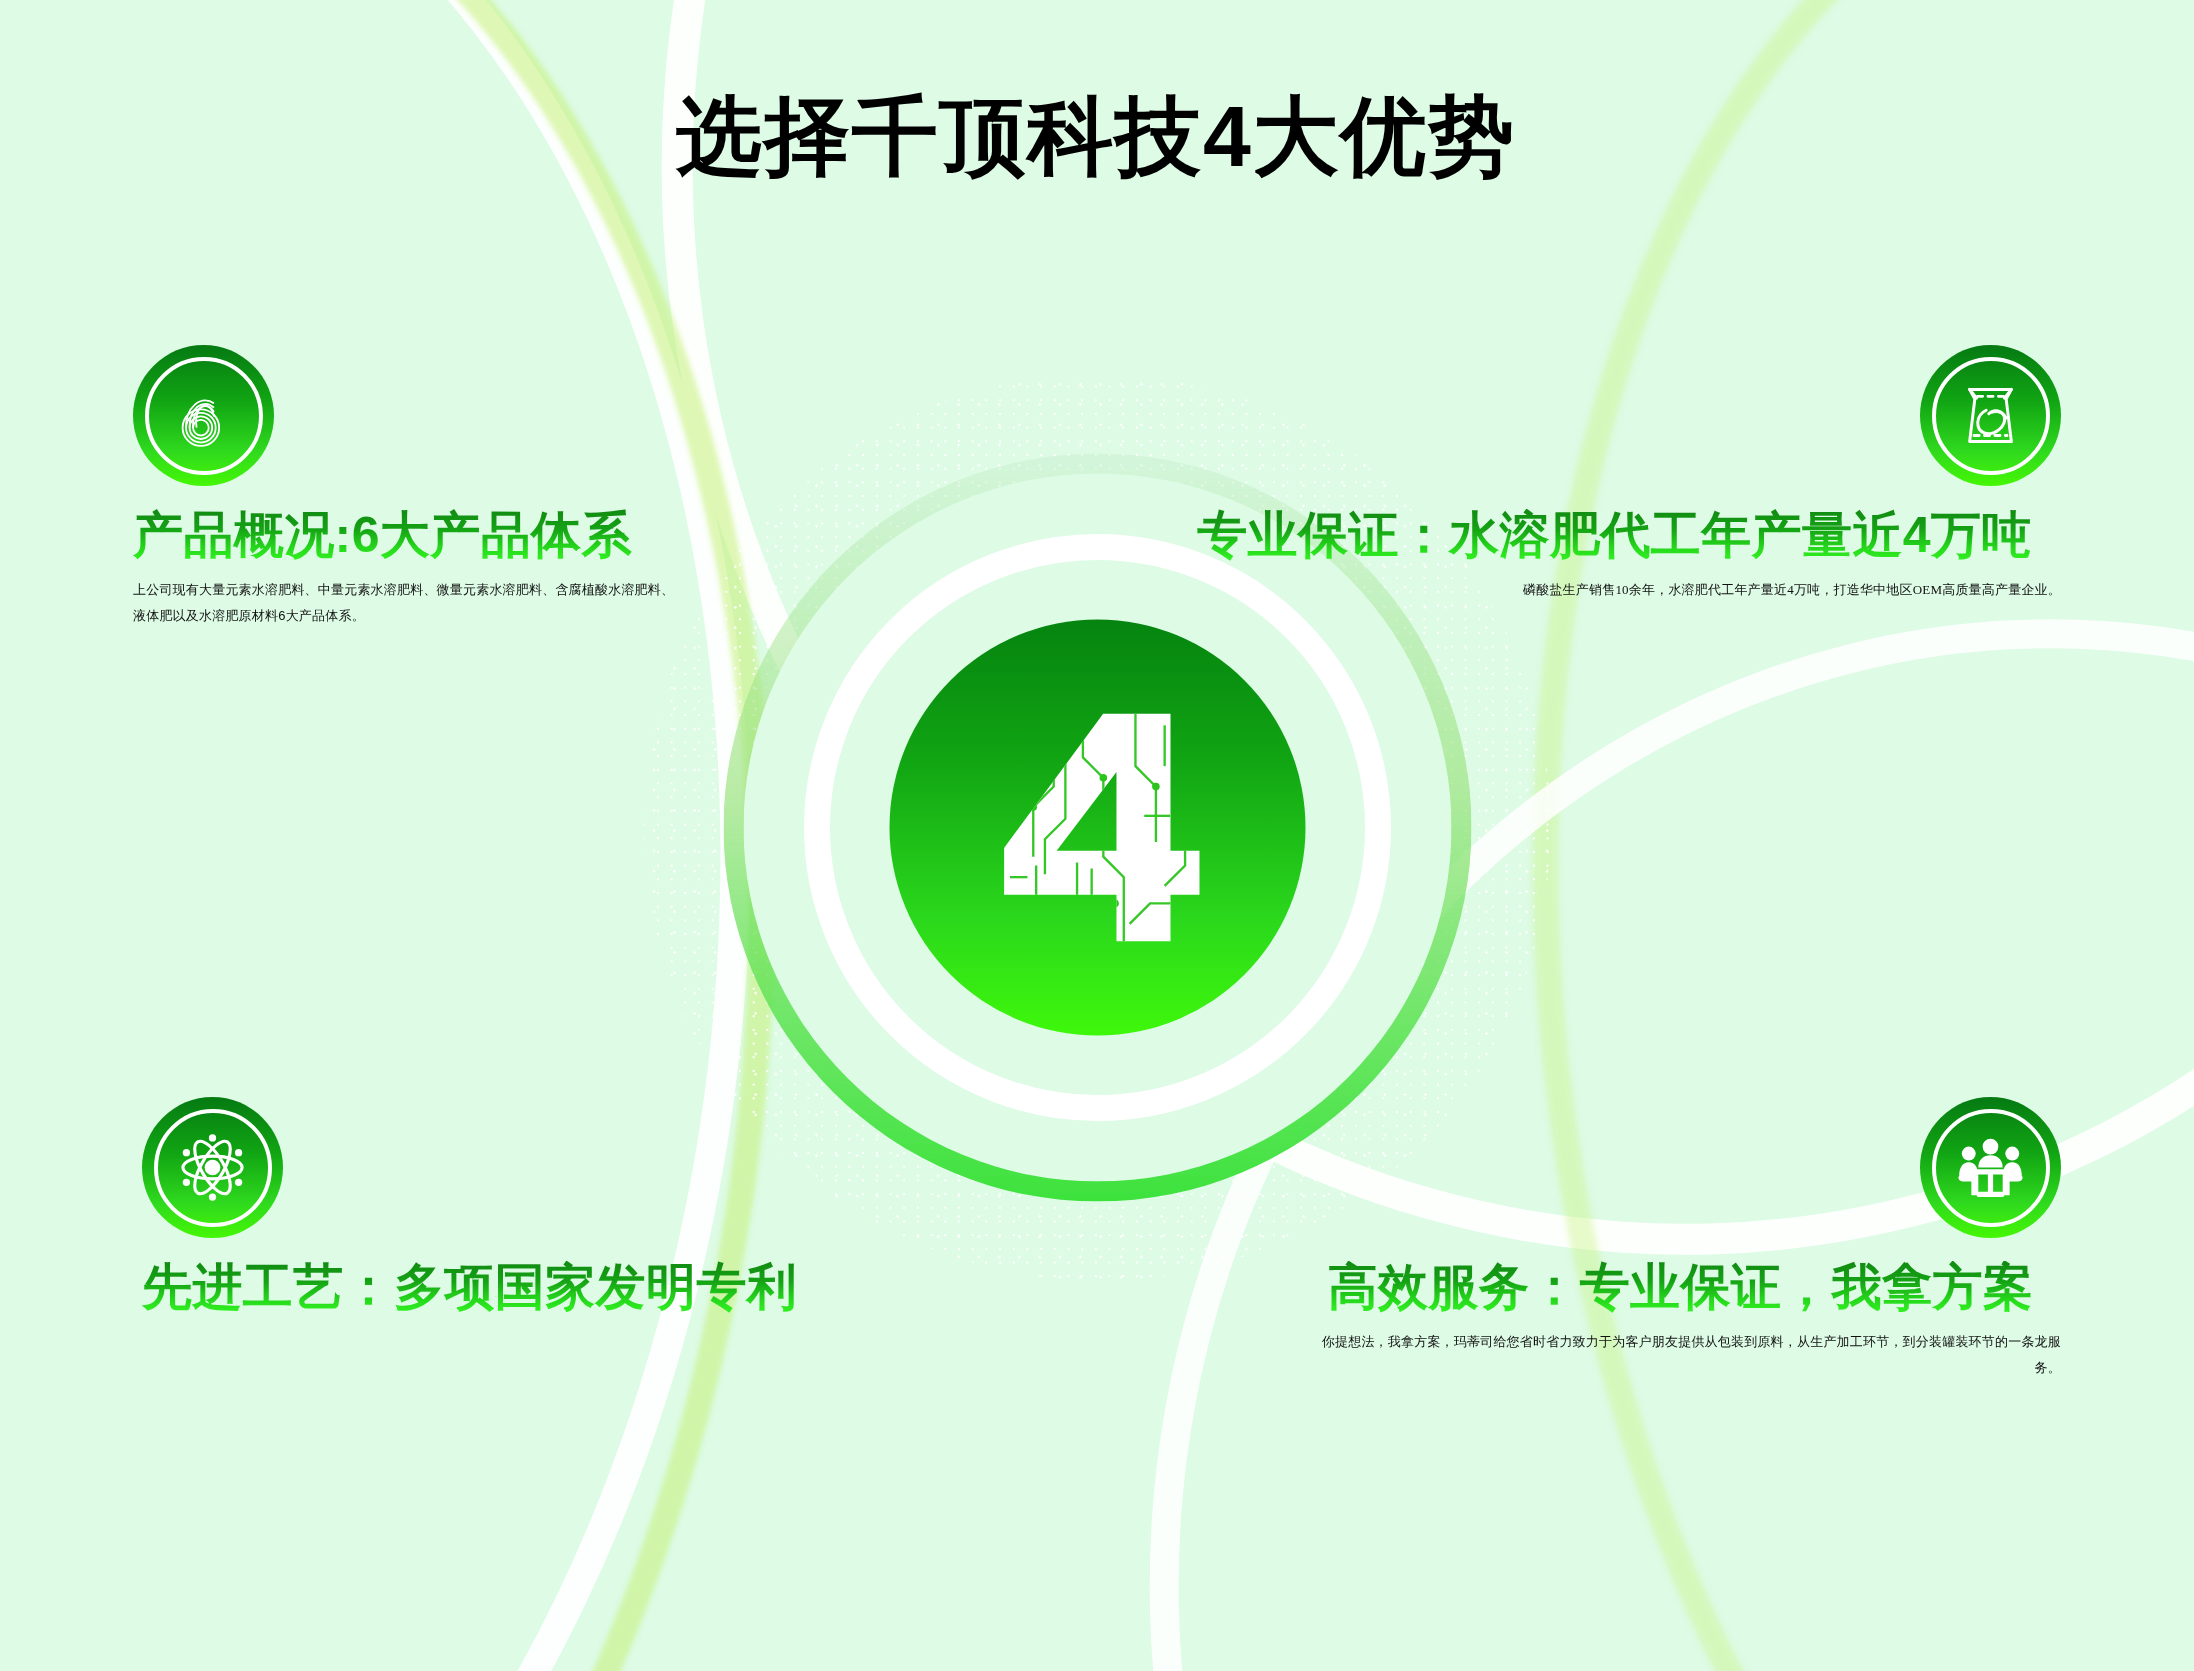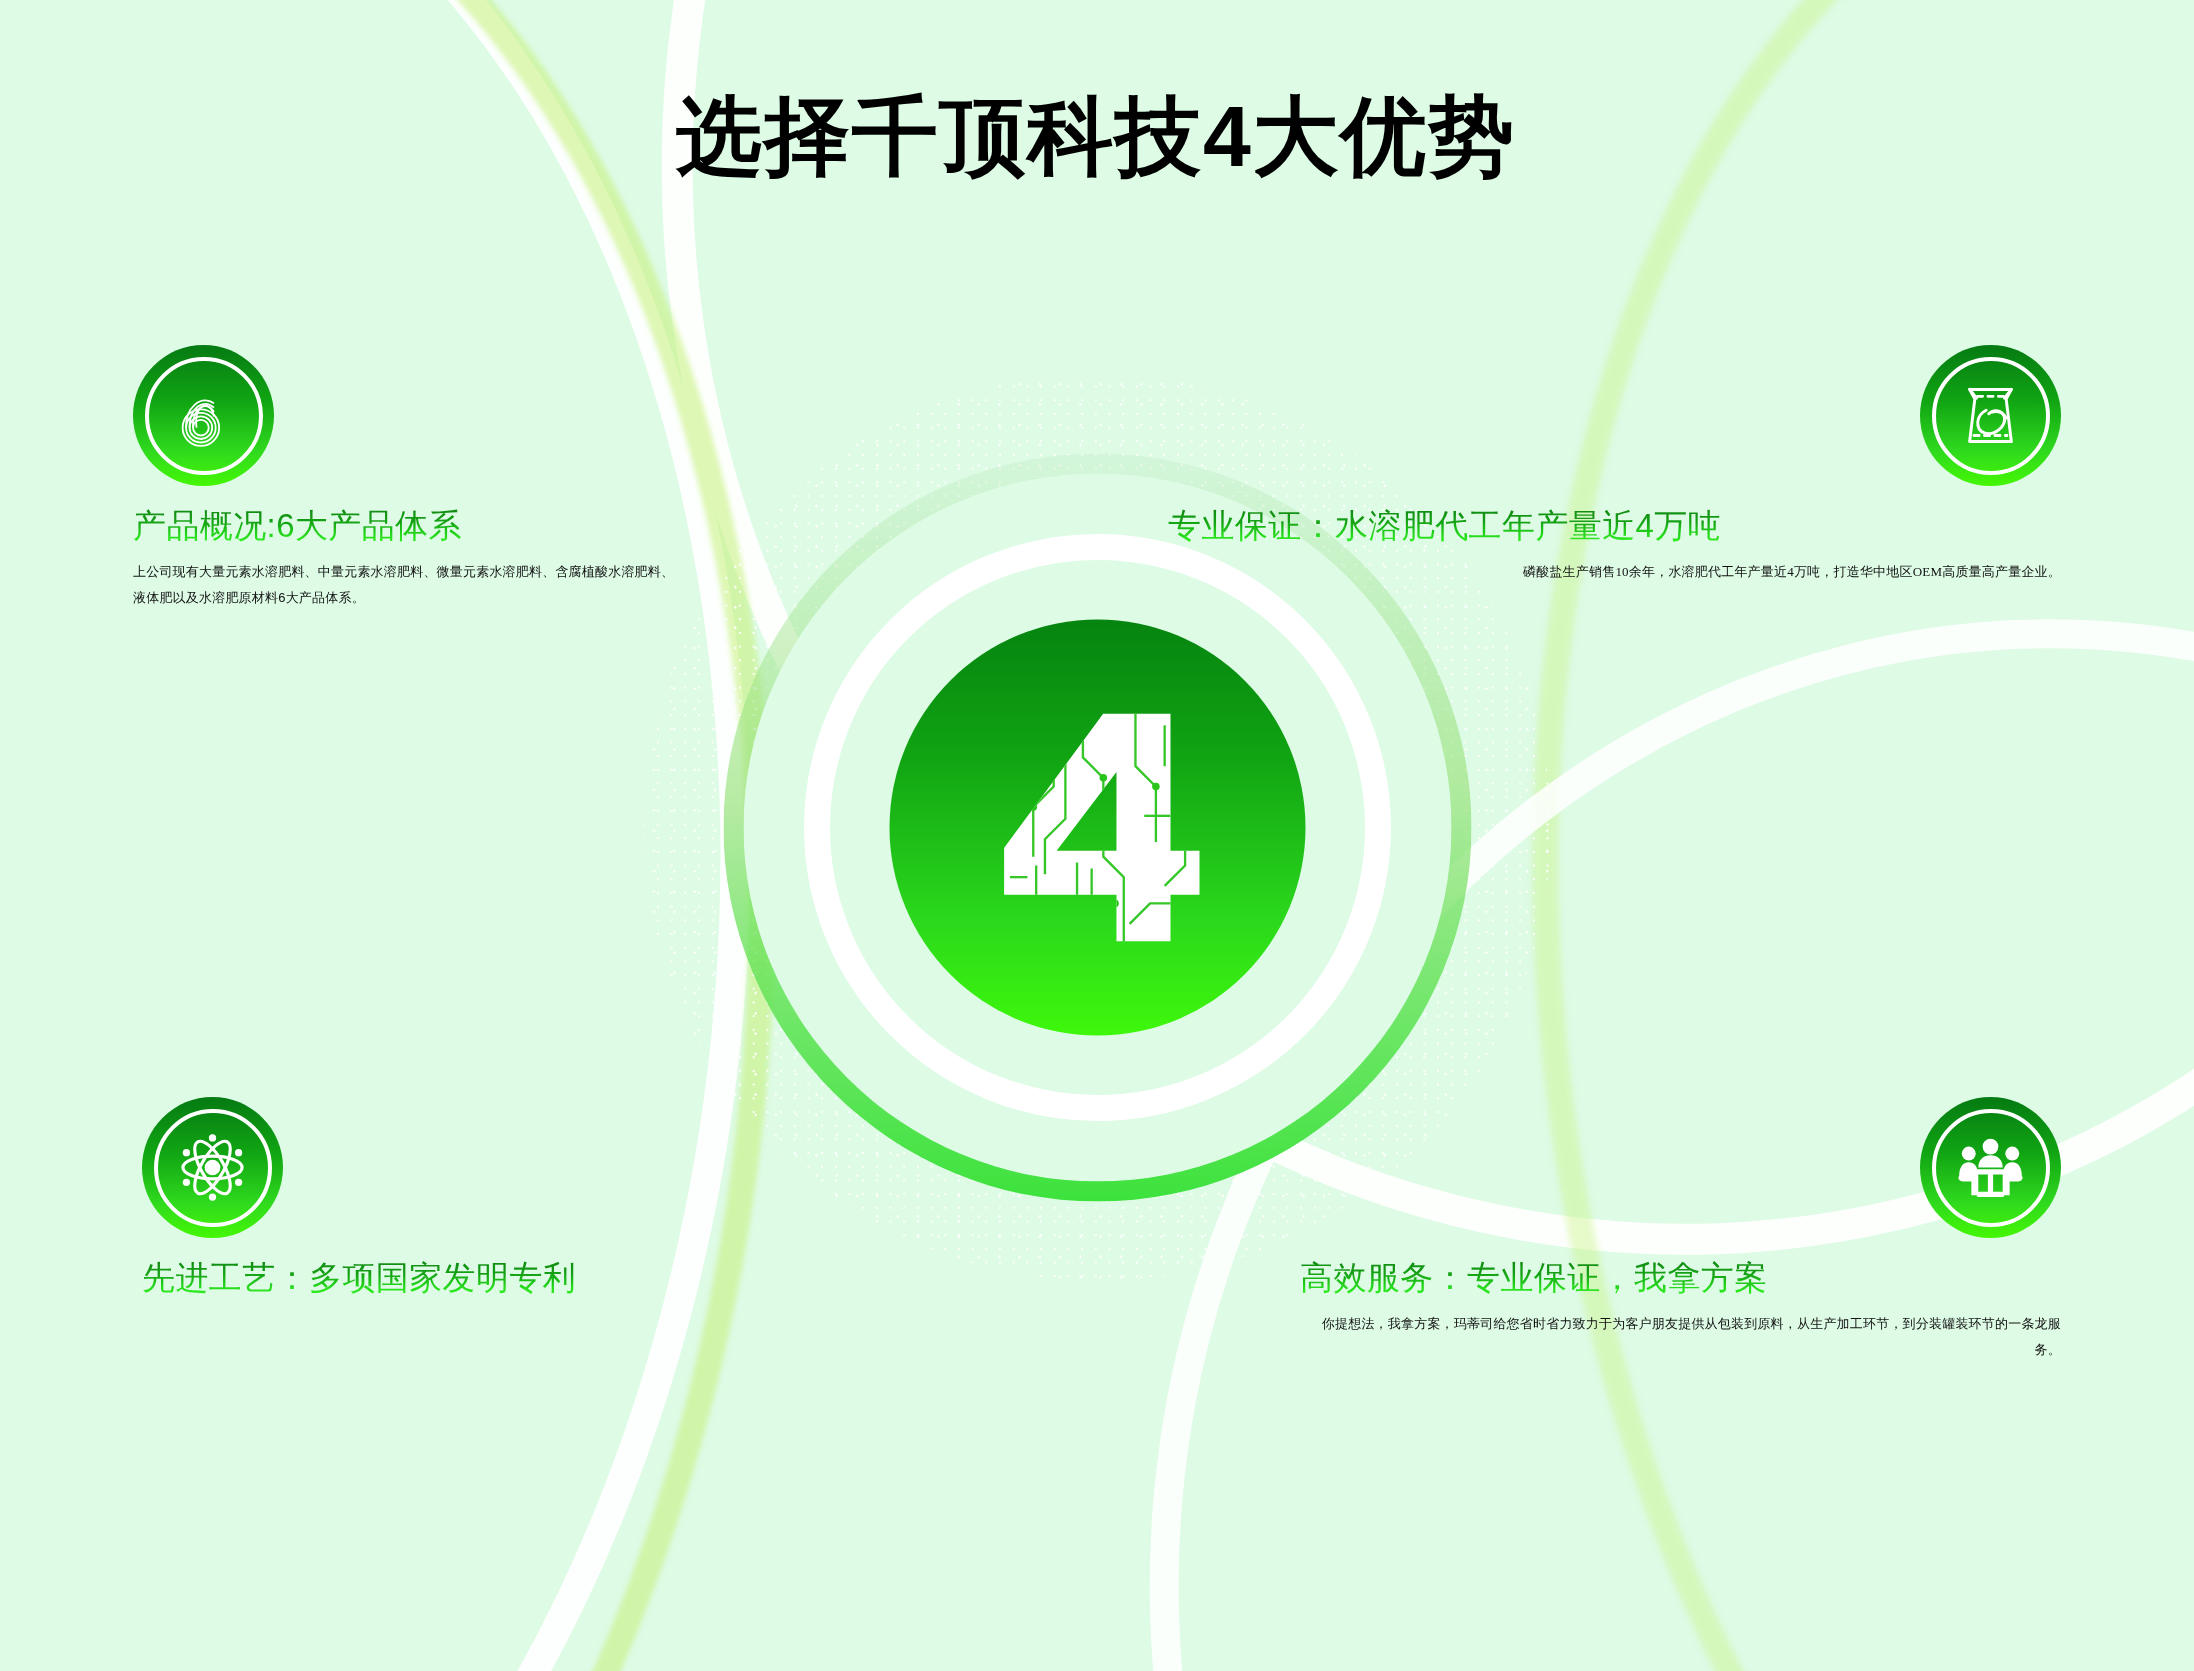--- a/index.html
+++ b/index.html
@@ -117,32 +117,32 @@
   }
   .badge::after{
     content:"";position:absolute;
     left:11.5px;top:11.5px;right:11.5px;bottom:11.5px;
     border:4px solid #ffffff;border-radius:50%;
   }
   .badge svg{width:87px;height:87px;position:relative;z-index:2;display:block;}
   .badge.right{margin-left:auto;}
 
   .heading{
-    font-size:33px;font-weight:normal;letter-spacing:0.4px;
+    font-size:50px;font-weight:bold;letter-spacing:0.4px;
     margin:23px 0 15px 0;line-height:1.05;white-space:nowrap;
     background:linear-gradient(to bottom,#118a12 0%,#15a215 38%,#25d61c 72%,#33f521 100%);
     -webkit-background-clip:text;background-clip:text;
     -webkit-text-fill-color:transparent;color:transparent;
   }
   .body-text{
     font-size:13px;color:#111111;line-height:2.05;
     letter-spacing:0.2px;
   }
   .q-tl .heading,.q-bl .heading{text-align:left;}
-  .q-tr .heading,.q-br .heading{text-align:left;}
+  .q-tr .heading,.q-br .heading{text-align:center;}
   .q-tl .body-text,.q-bl .body-text{text-align:left;}
   .q-tr .body-text,.q-br .body-text{text-align:right;font-family:Liberation Serif, serif;}
   .q-tl .body-text{width:553px;}
   .q-tr .body-text{width:708px;margin-left:auto;}
   .q-bl .body-text{width:743px;}
   .q-br .body-text{width:747px;margin-left:auto;}
 
   
   .page-title{
     position:absolute;left:0;right:2px;top:93px;

